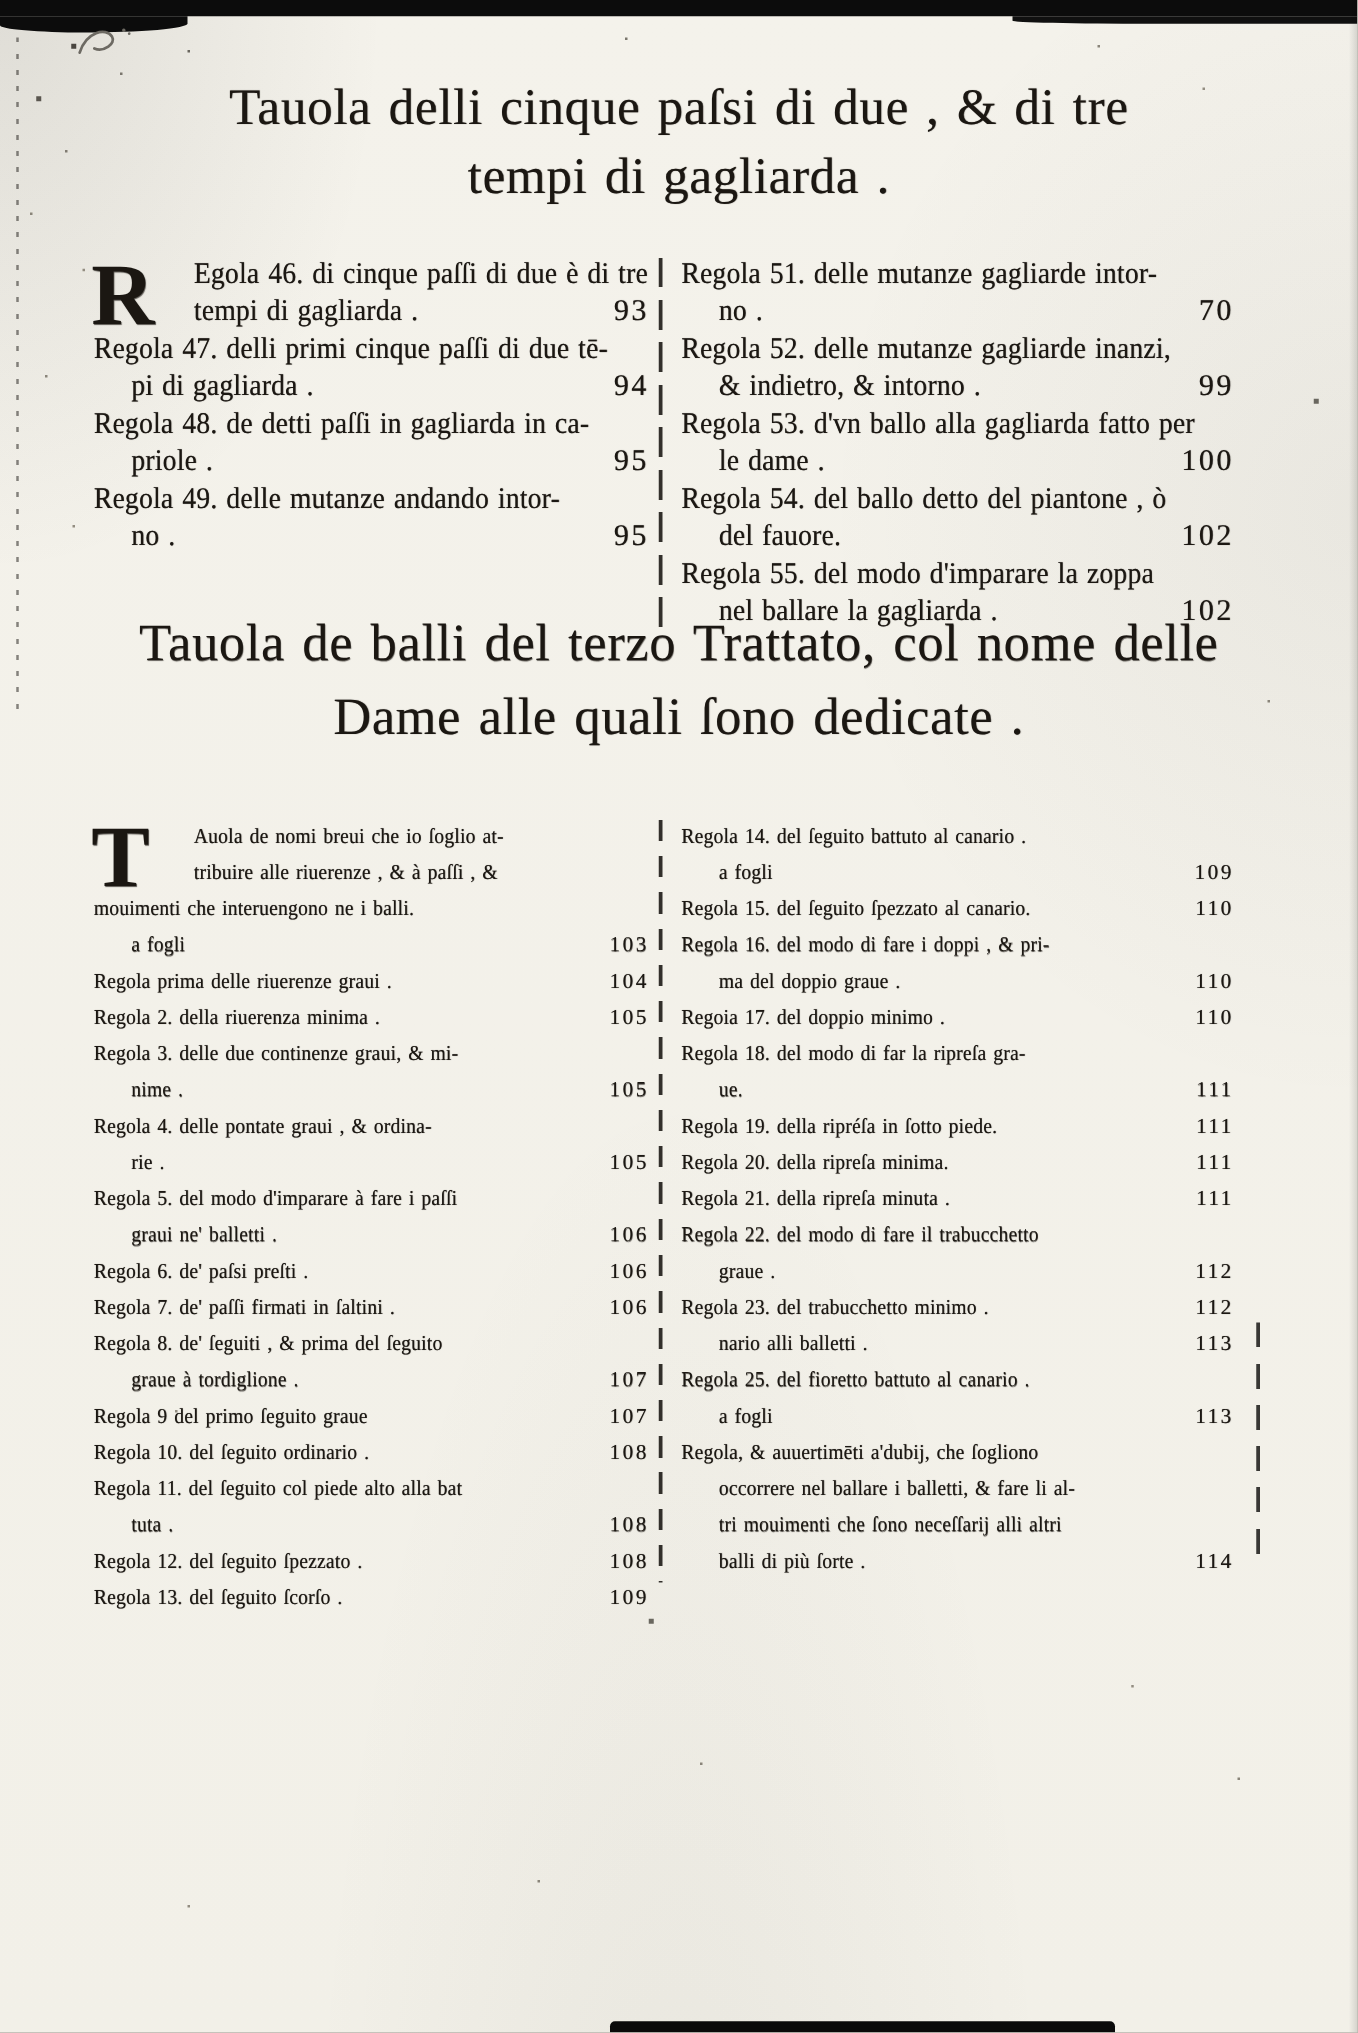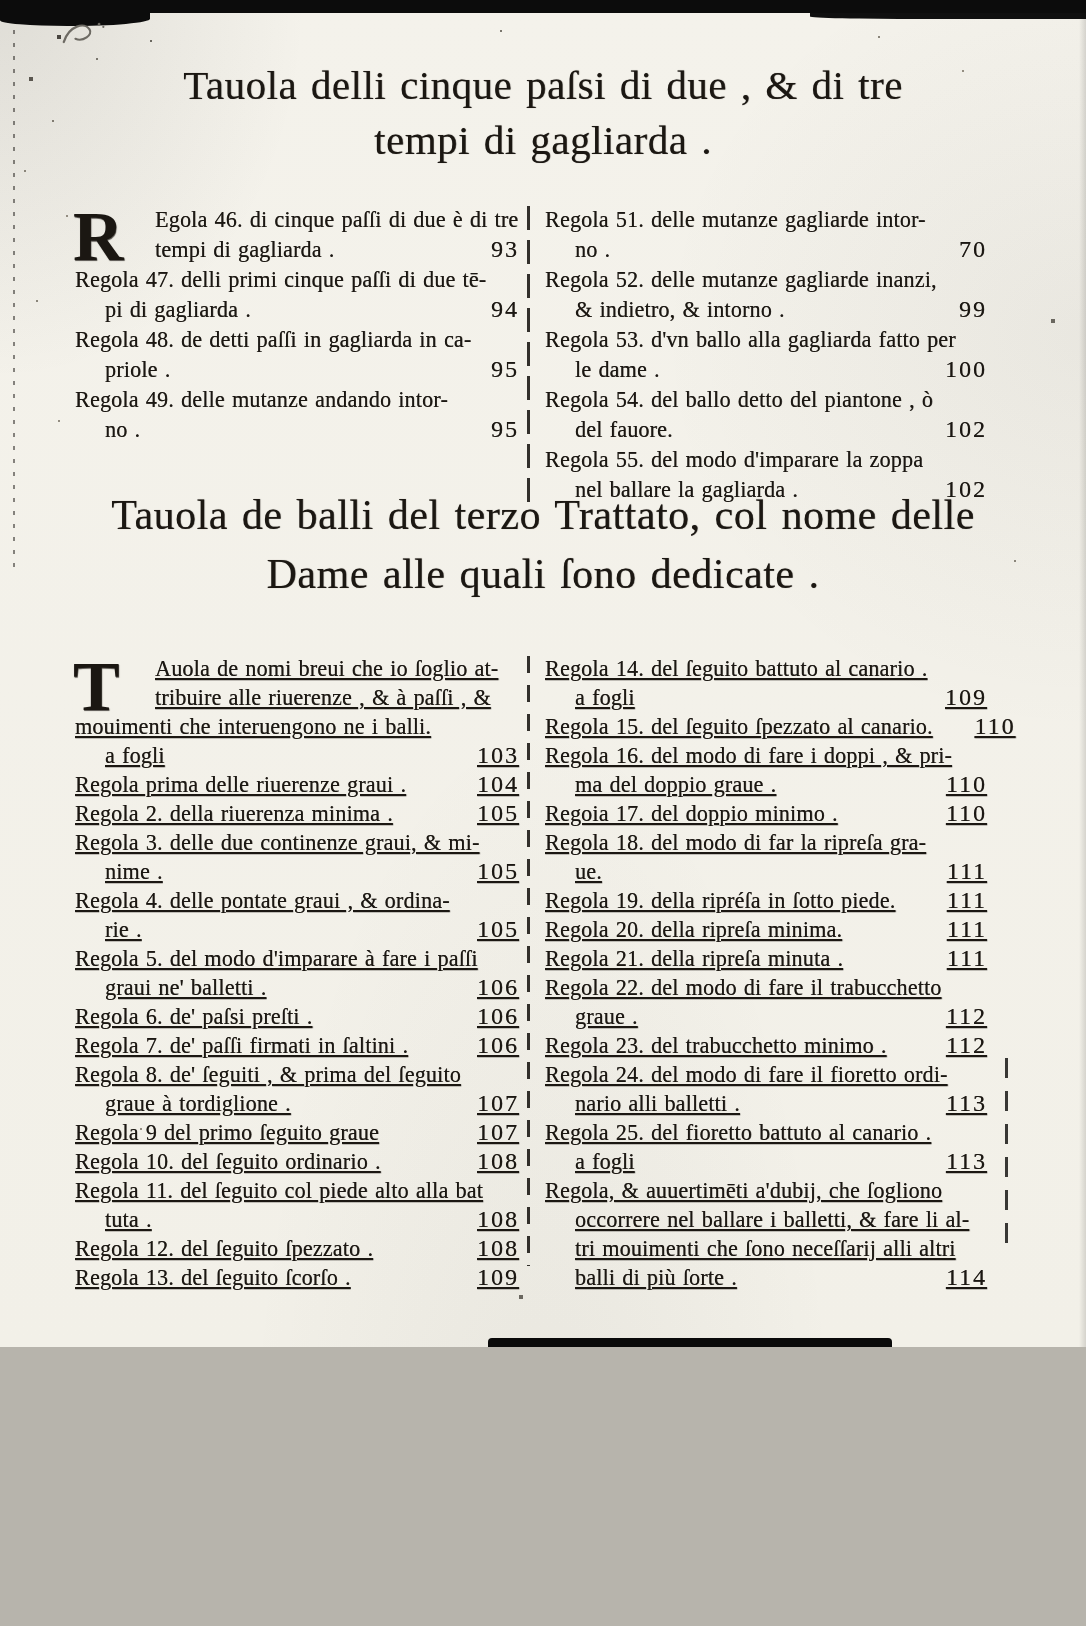--- a/index.html
+++ b/index.html
@@ -1,18 +1,18 @@
 <!DOCTYPE html>
 <html><head>
 <meta charset="utf-8">
 <style>
   html,body{margin:0;padding:0;background:#b7b4ac;}
   .page{
     position:relative;
-    width:1086px;height:1347px;
+    width:1086px;height:1626px;
     margin:0 auto;
     overflow:hidden;
     background:
       radial-gradient(ellipse at 0% 0%, rgba(40,38,34,0.10), transparent 20%),
       radial-gradient(ellipse at 100% 25%, rgba(40,38,34,0.05), transparent 28%),
       radial-gradient(ellipse at 50% 120%, rgba(40,38,34,0.05), transparent 40%),
       linear-gradient(#f4f2eb,#f2f0e8);
     font-family:"Liberation Serif","DejaVu Serif",serif;
     color:#1b1712;
   }
@@ -60,21 +60,21 @@
   .col-right{left:470px;width:442px;}
   .divider{position:absolute;left:452px;top:2px;width:3px;opacity:.9;}
   .s1 .divider{height:296px;
     background:repeating-linear-gradient(to bottom,#1d1a16 0 24px, transparent 24px 34px);}
   .s2 .divider{height:610px;
     background:repeating-linear-gradient(to bottom,#1d1a16 0 17px, transparent 17px 29px);}
 
   .entry{position:relative;}
   .line{display:flex;justify-content:space-between;align-items:baseline;white-space:nowrap;}
   .s1 .line{font-size:24px;line-height:30px;height:30px;}
-  .s2 .line{font-size:24px;line-height:29px;height:29px;text-decoration:underline;}
+  .s2 .line{font-size:17px;line-height:29px;height:29px;}
   .t{display:inline-block;transform:scaleX(.92);transform-origin:0 60%;
     letter-spacing:.2px;word-spacing:1.5px;
     text-shadow:.35px .35px .6px rgba(27,23,18,.7);}
   .pg{flex:0 0 auto;padding-left:8px;letter-spacing:2px;
     text-shadow:.35px .35px .6px rgba(27,23,18,.7);}
   .dropcap{position:absolute;left:-2px;top:2px;font-size:70px;line-height:62px;
     font-weight:bold;text-shadow:.6px .6px .8px rgba(27,23,18,.7);}
 </style>
 </head>
 <body>
@@ -373,23 +373,20 @@
             <span class="pg">112</span>
           </div>
         </div>
         <div class="entry">
           <div class="line" style="padding-left: 0px;">
             <span class="t">Regola 23. del trabucchetto minimo .</span>
             <span class="pg">112</span>
           </div>
         </div>
         <div class="entry">
-          <div class="line" style="padding-left: 0px;">
-            <span class="t">Regola 24. del modo di fare il fioretto ordi-</span>
-          </div>
           <div class="line" style="padding-left: 30px;">
             <span class="t">nario alli balletti .</span>
             <span class="pg">113</span>
           </div>
         </div>
         <div class="entry">
           <div class="line" style="padding-left: 0px;">
             <span class="t">Regola 25. del fioretto battuto al canario .</span>
           </div>
           <div class="line" style="padding-left: 30px;">

